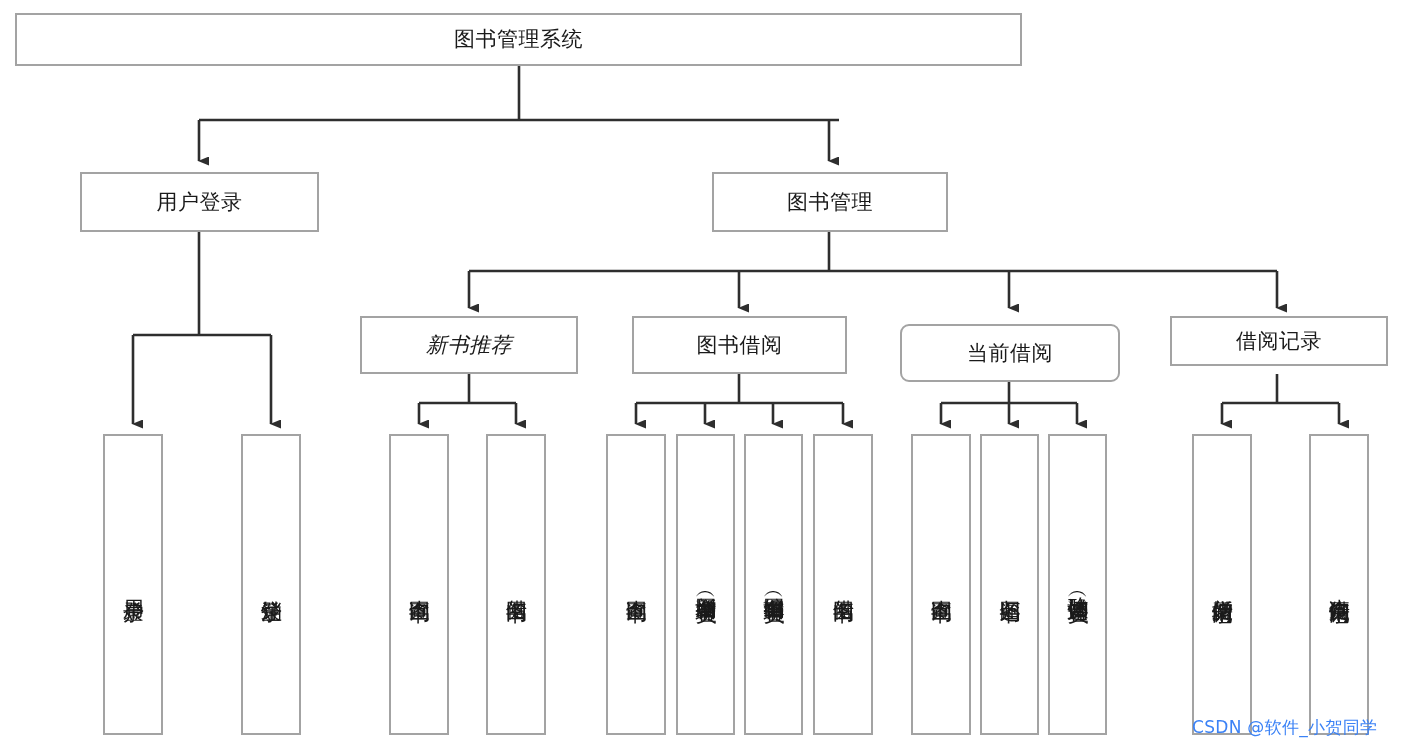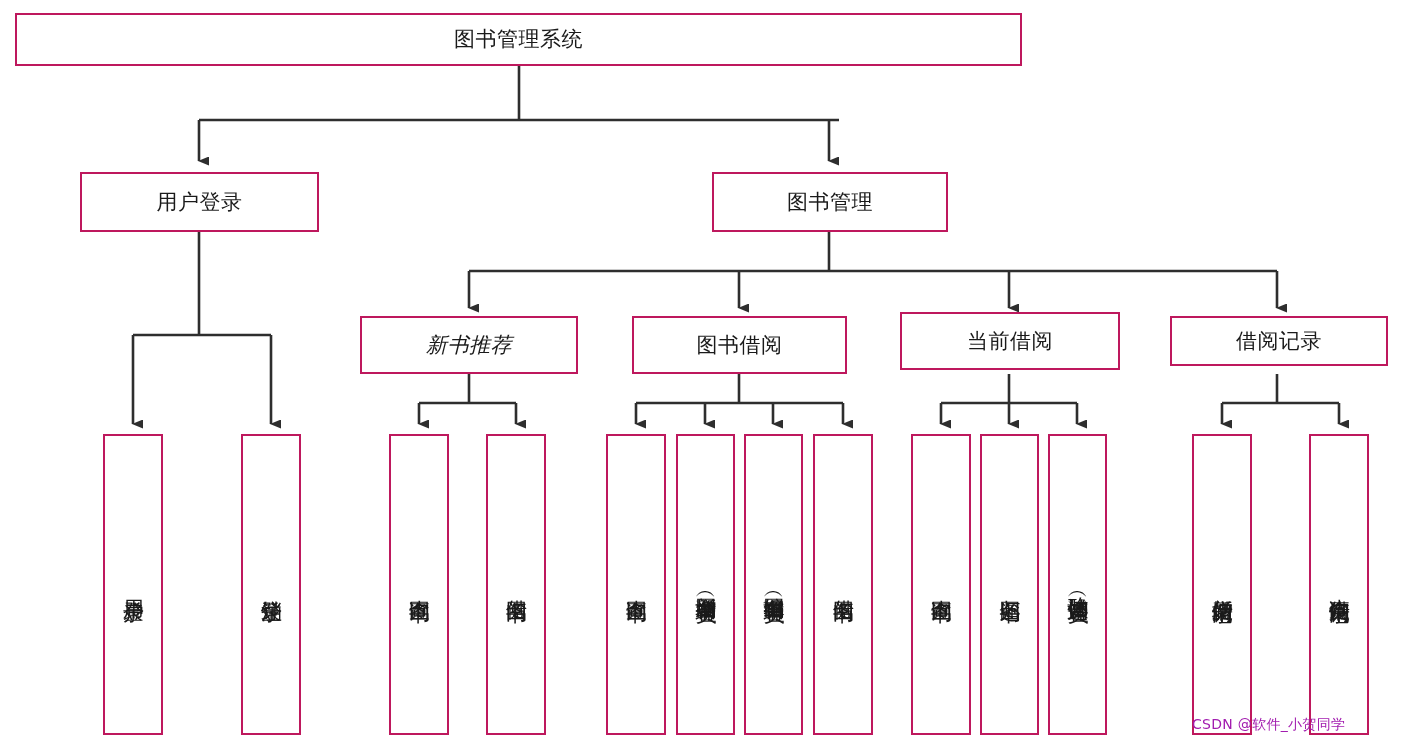--- a/index.html
+++ b/index.html
@@ -20,21 +20,21 @@
   #diagram-svg {
     position: absolute;
     top: 0;
     left: 0;
     width: 1405px;
     height: 747px;
   }
   .node-box {
     position: absolute;
     box-sizing: border-box;
-    border: 2px solid #be185d;
+    border: 2px solid #a3a3a3;
     background: #ffffff;
     display: flex;
     align-items: center;
     justify-content: center;
     color: #1a1a1a;
     line-height: 1.18;
   }
   .node-horizontal {
     font-size: 21px;
     letter-spacing: 0.5px;
@@ -48,22 +48,22 @@
     padding-bottom: 4px;
     align-items: center;
     justify-content: center;
     text-align: center;
   }
   .node-title {
     font-size: 21px;
   }
   .watermark {
     position: absolute;
-    color: #a21caf;
-    font-size: 14px;
+    color: #3b82f6;
+    font-size: 17px;
     white-space: nowrap;
     pointer-events: none;
     letter-spacing: 0.3px;
   }
 </style>
 </head>
 <body>
 
 <div id="diagram-root">
 
@@ -120,21 +120,21 @@
   <div class="node-box node-horizontal node-title" style="left:15px; top:13px; width:1007px; height:53px;">图书管理系统</div>
 
   <div class="node-box node-horizontal" style="left:80px; top:172px; width:239px; height:60px;">用户登录</div>
 
   <div class="node-box node-horizontal" style="left:712px; top:172px; width:236px; height:60px;text-align:right;">图书管理</div>
 
   <div class="node-box node-horizontal" style="left:360px; top:316px; width:218px; height:58px;font-style:italic;">新书推荐</div>
 
   <div class="node-box node-horizontal" style="left:632px; top:316px; width:215px; height:58px;">图书借阅</div>
 
-  <div class="node-box node-horizontal" style="left:900px; top:312px; width:220px; height:58px;">当前借阅</div>
+  <div class="node-box node-horizontal" style="left:900px; top:324px; width:220px; height:58px;border-radius:9px;">当前借阅</div>
 
   <div class="node-box node-horizontal" style="left:1170px; top:316px; width:218px; height:50px;">借阅记录</div>
 
   <div class="node-box node-vertical" style="left:103px; top:434px; width:60px; height:301px;">用户登录</div>
 
   <div class="node-box node-vertical" style="left:241px; top:434px; width:60px; height:301px;">注销登录</div>
 
   <div class="node-box node-vertical" style="left:389px; top:434px; width:60px; height:301px;">查询图书</div>
 
   <div class="node-box node-vertical" style="left:486px; top:434px; width:60px; height:301px;">借阅图书</div>

